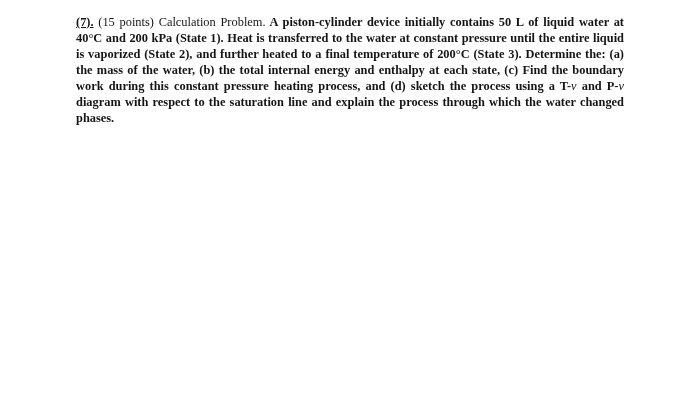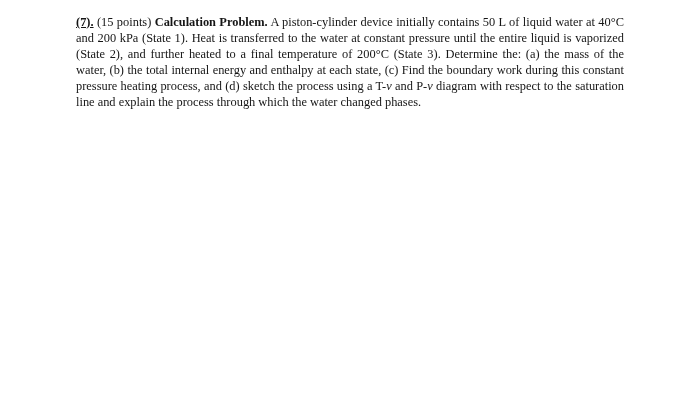--- a/index.html
+++ b/index.html
@@ -34,24 +34,24 @@
     text-justify: inter-word;
     color: #151515;
   }
   .qnum {
     font-weight: bold;
     text-decoration: underline;
   }
   .points {
   }
   .strong {
-    font-weight: bold;
+    font-weight: normal;
   }
   .run {
-    font-weight: normal;
+    font-weight: bold;
   }
   .ital {
     font-style: italic;
   }
 </style>
 </head>
 <body>
 
 <div class="page">
   <div class="doc-body">

